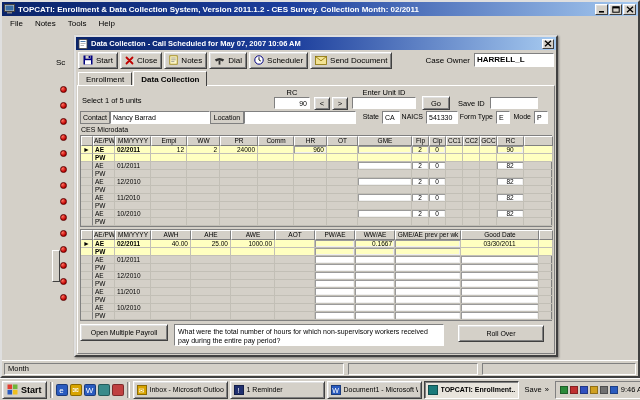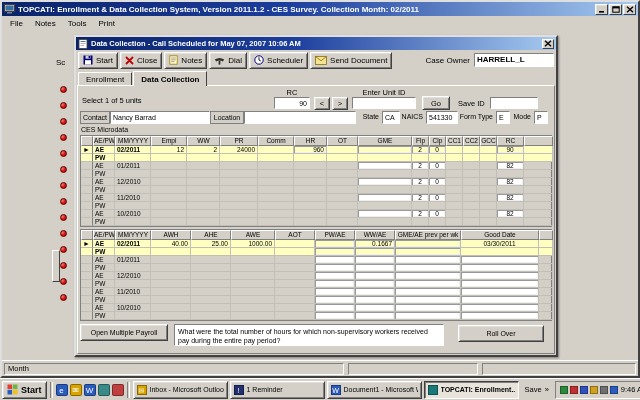--- a/index.html
+++ b/index.html
@@ -130,21 +130,21 @@
               </svg>
             </span>
           </button>
       </span>
     </div>
 
     <div class="menubar">
       <span class="menuitem">File</span>
       <span class="menuitem">Notes</span>
       <span class="menuitem">Tools</span>
-      <span class="menuitem">Print</span>
+      <span class="menuitem">Help</span>
     </div>
 
     <div class="client">
 
       <span class="sc-label">Sc</span>
       <div id="red-dots">
           <div class="reddot"></div>
           <div class="reddot"></div>
           <div class="reddot"></div>
           <div class="reddot"></div>

